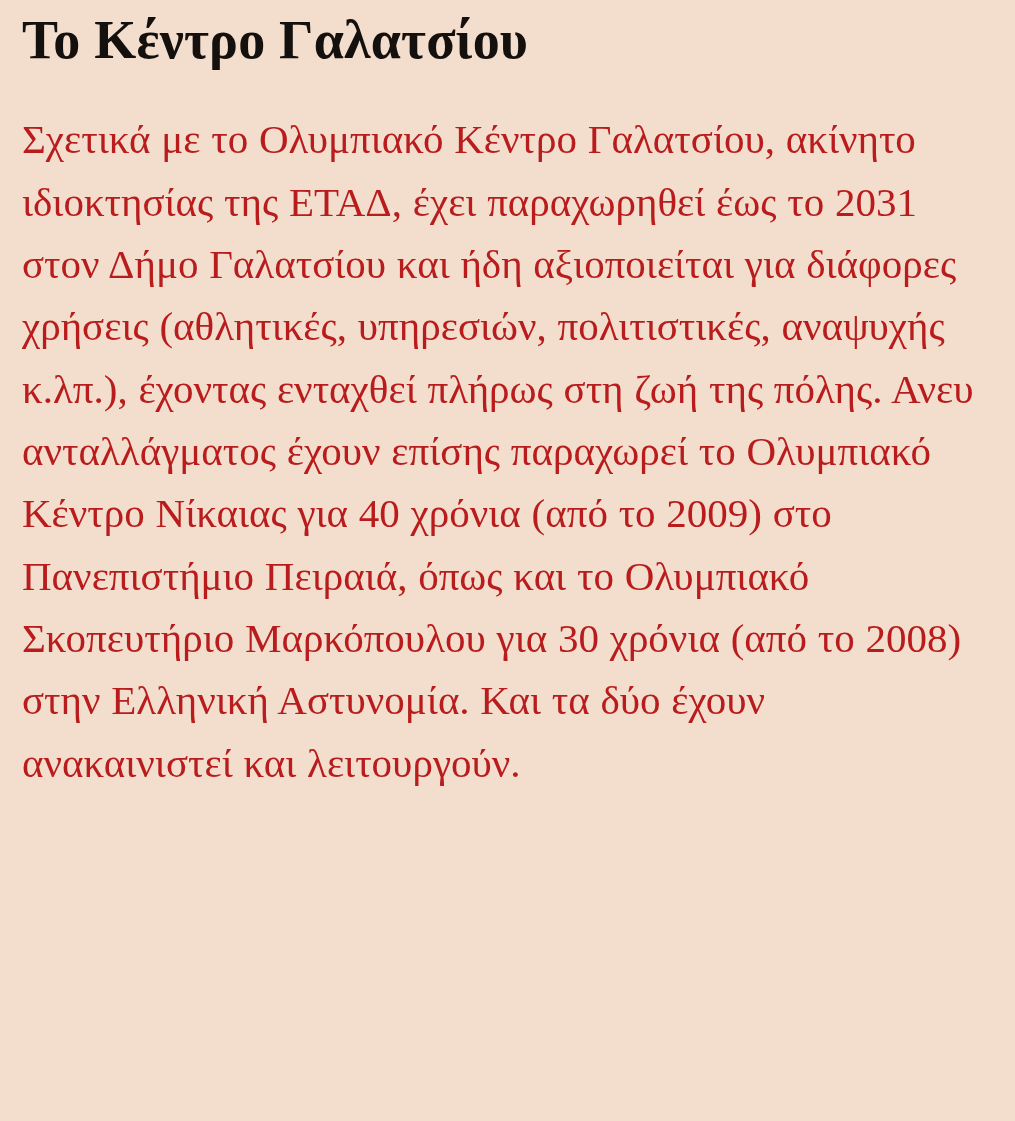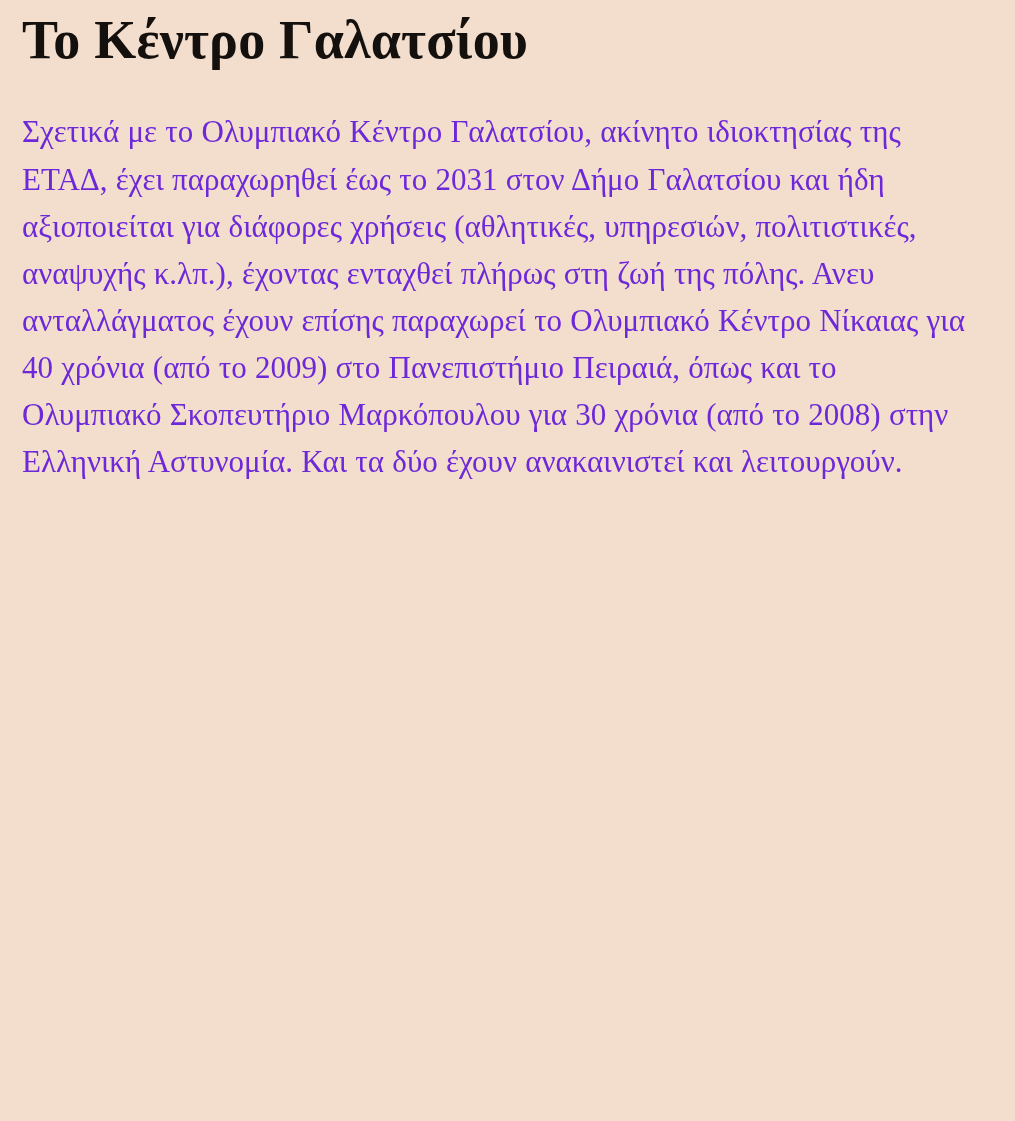--- a/index.html
+++ b/index.html
@@ -24,23 +24,23 @@
     font-family: "Liberation Serif", "DejaVu Serif", serif;
     font-weight: bold;
     font-size: 54px;
     line-height: 1.12;
     color: #14100d;
     margin: 0 0 38px 0;
     letter-spacing: 0.2px;
   }
   .article-body {
     font-family: "Liberation Serif", "DejaVu Serif", serif;
-    font-size: 31px;
+    font-size: 41px;
     line-height: 1.52;
-    color: #6d28d9;
+    color: #b91c1c;
     margin: 0;
     text-align: left;
     word-spacing: 0.5px;
   }
 </style>
 </head>
 <body>
 
 <article class="article">
   <h1 class="article-title">Το Κέντρο Γαλατσίου</h1>

